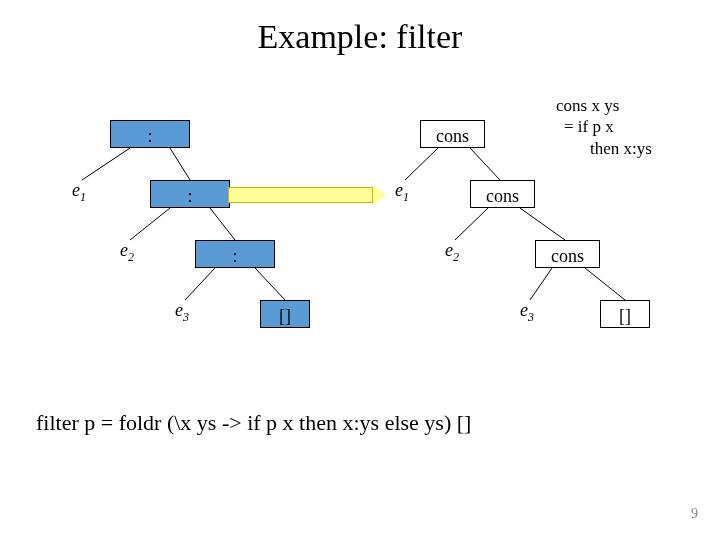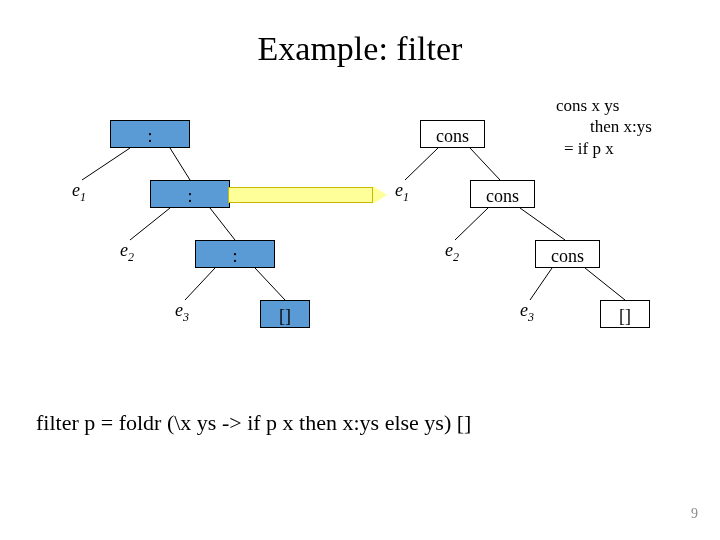--- a/index.html
+++ b/index.html
@@ -12,21 +12,20 @@
     background: #fff;
     color: #000;
   }
   .title {
     position: absolute;
     top: 18px;
     left: 0;
     width: 720px;
     text-align: center;
     font-size: 34px;
-    margin-top: 12px;
   }
   .box {
     position: absolute;
     border: 1px solid #000;
     text-align: center;
     font-size: 18px;
     line-height: 28px;
     height: 28px;
     box-sizing: border-box;
     padding-top: 1px;
@@ -82,22 +81,22 @@
 <div class="box" style="left:420px; top:120px; width:65px;">cons</div>
 <div class="label" style="left:395px; top:180px;"><span>e</span><span class="sub">1</span></div>
 <div class="box" style="left:470px; top:180px; width:65px;">cons</div>
 <div class="label" style="left:445px; top:240px;"><span>e</span><span class="sub">2</span></div>
 <div class="box" style="left:535px; top:240px; width:65px;">cons</div>
 <div class="label" style="left:520px; top:300px;"><span>e</span><span class="sub">3</span></div>
 <div class="box" style="left:600px; top:300px; width:50px;">[]</div>
 
 <div class="codeblock" style="left:535px; top:95px;">
   <div>cons x ys</div>
+  <div style="padding-left:8px;">= if p x</div>
   <div style="padding-left:34px;">then x:ys</div>
-  <div style="padding-left:8px;">= if p x</div>
 </div>
 
 <svg class="edges">
 
   <line x1="130" y1="148" x2="82" y2="180" stroke="#000"></line>
   <line x1="170" y1="148" x2="190" y2="180" stroke="#000"></line>
   <line x1="170" y1="208" x2="130" y2="240" stroke="#000"></line>
   <line x1="210" y1="208" x2="235" y2="240" stroke="#000"></line>
   <line x1="215" y1="268" x2="185" y2="300" stroke="#000"></line>
   <line x1="255" y1="268" x2="285" y2="300" stroke="#000"></line>

